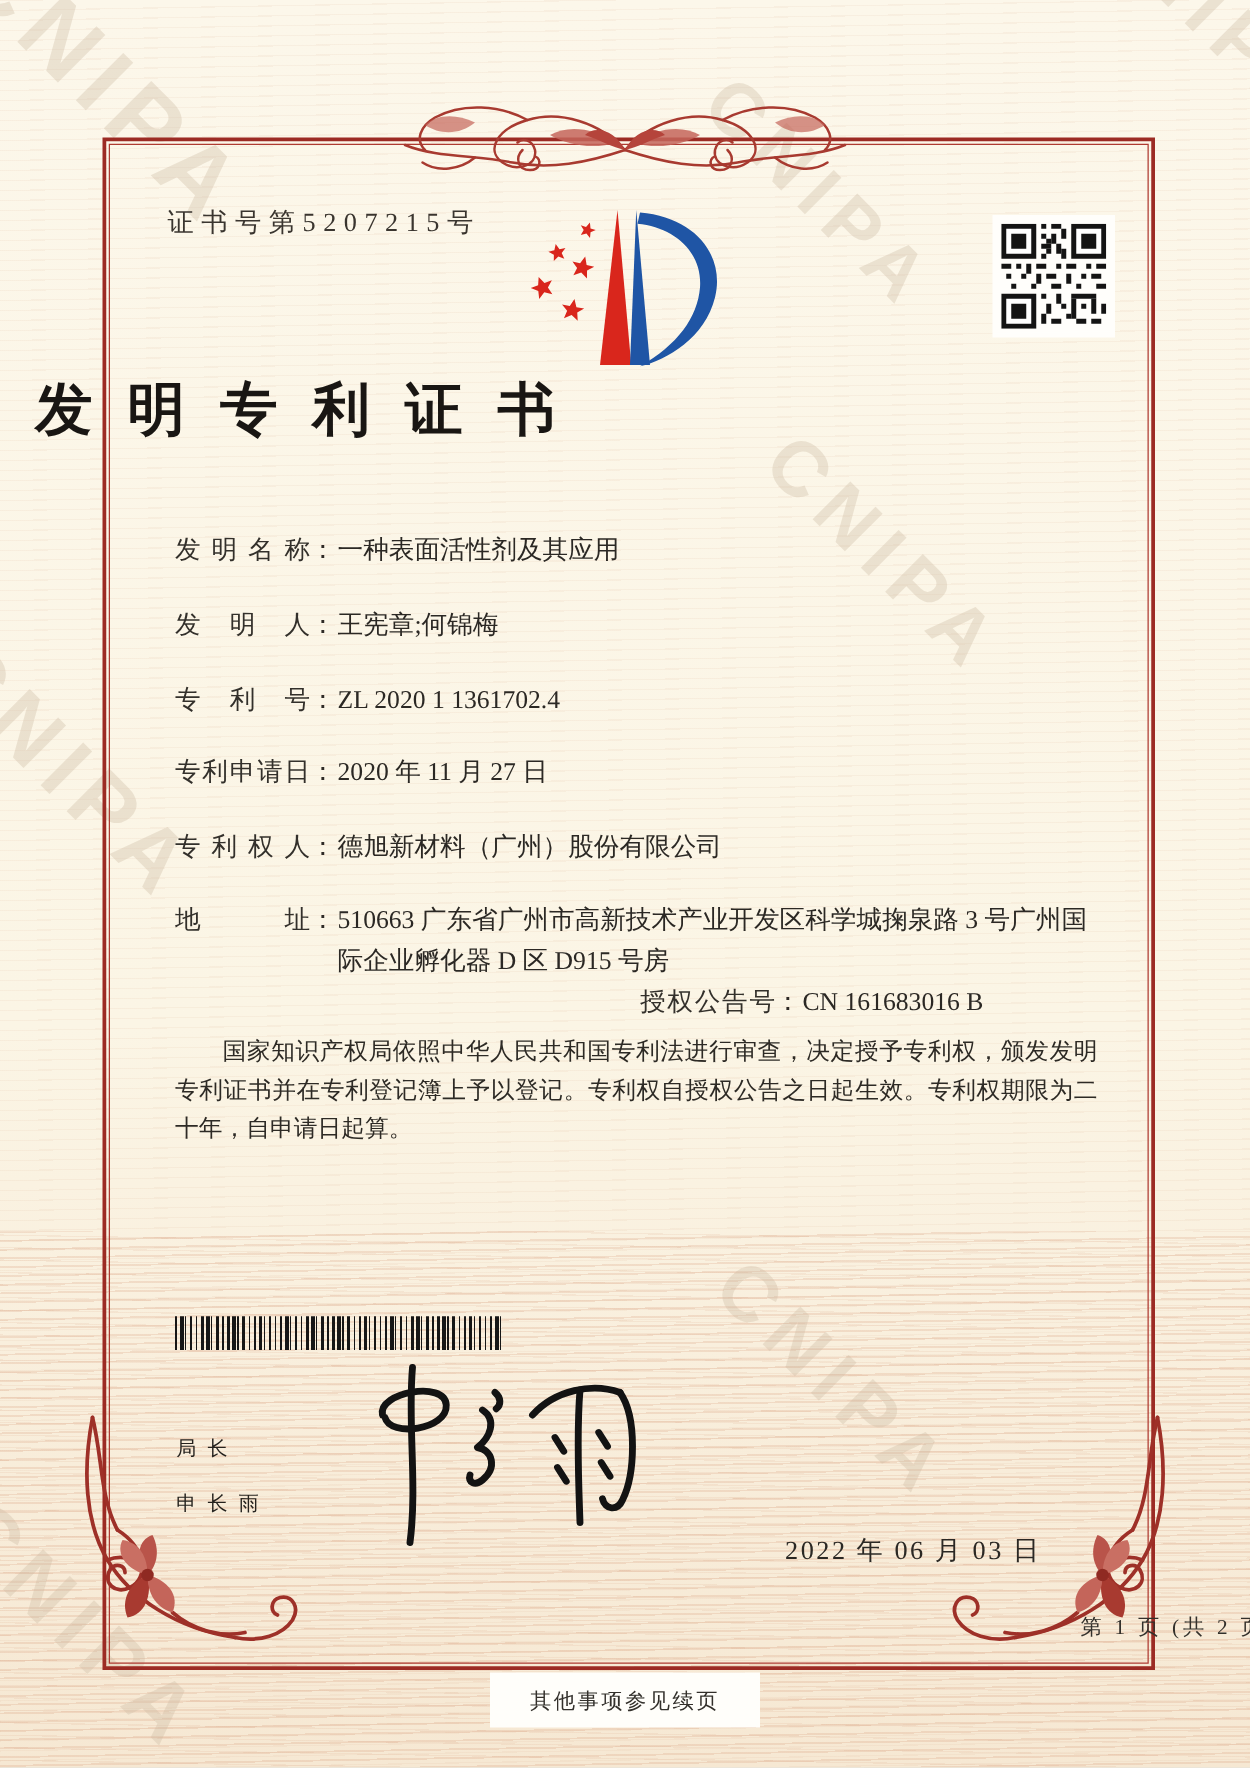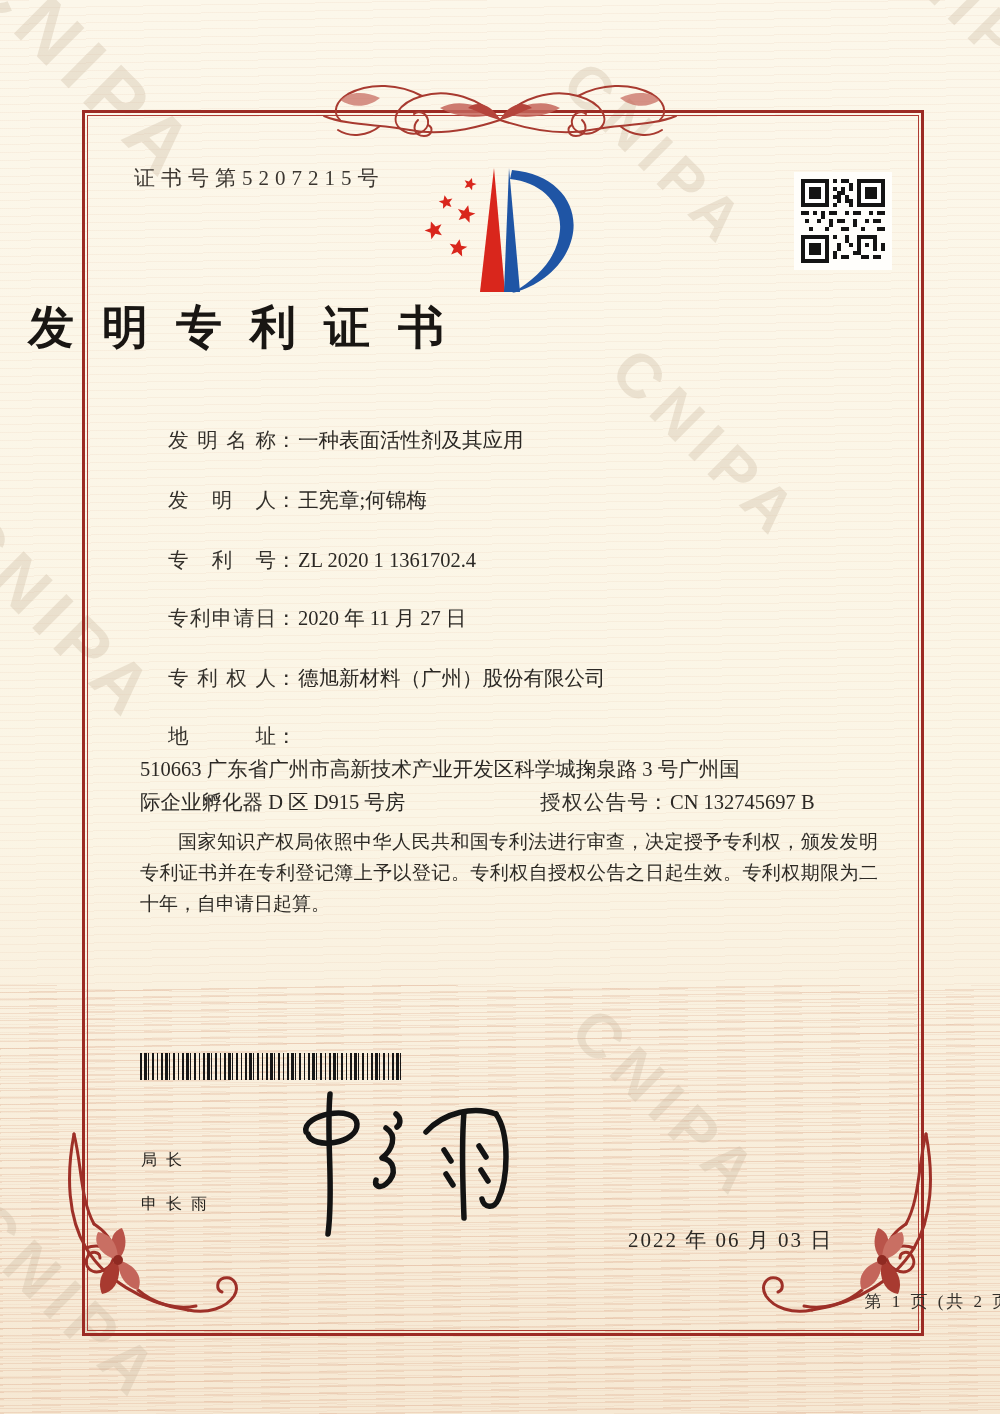--- a/index.html
+++ b/index.html
@@ -33,21 +33,21 @@
   .logo{position:absolute; left:408px; top:166px; width:176px; height:128px;}
   .qr{position:absolute; left:794px; top:172px; width:98px; height:98px; background:#fffefb;
       display:flex; align-items:center; justify-content:center;}
   .title{
     position:absolute; top:297px; left:0; width:100%;
     text-align:left; font-size:46px; font-weight:700;
     letter-spacing:28px; text-indent:28px; color:#191613;
   }
   .fields{position:absolute; left:140px; top:424px; width:740px; font-size:20.5px;}
   .frow{position:absolute; left:0; width:740px; line-height:33px;}
-  .flabel{display:inline-block; width:108px; text-align:justify; text-align-last:justify; vertical-align:top; color:#33302b;margin-left:28px;}
+  .flabel{display:inline-block; width:108px; text-align:justify; text-align-last:justify; vertical-align:top; color:#33302b;}
   .fcolon{display:inline-block; width:22px; vertical-align:top;}
   .fvalue{display:inline-block; vertical-align:top; max-width:606px; color:#2b2824;}
   .gpair2{position:absolute; left:372px; top:0; white-space:nowrap;}
   .paras{position:absolute; left:140px; top:826px; width:738px; font-size:19px; line-height:31px; text-align:justify; color:#2d2a25;}
   .paras p{margin:0; text-indent:2em;}
   .barcode{
     position:absolute; left:140px; top:1053px; width:262px; height:27px;
     background:repeating-linear-gradient(90deg,
       #161616 0 2px, rgba(0,0,0,0) 2px 4px,
       #161616 4px 7px, rgba(0,0,0,0) 7px 8px,
@@ -243,21 +243,21 @@
         <span class="flabel">专利申请日</span><span class="fcolon">：</span><span class="fvalue">2020 年 11 月 27 日</span>
       </div>
       <div class="frow" style="top:238px">
         <span class="flabel">专利权人</span><span class="fcolon">：</span><span class="fvalue">德旭新材料（广州）股份有限公司</span>
       </div>
       <div class="frow" style="top:296px">
         <span class="flabel">地址</span><span class="fcolon">：</span><span class="fvalue" style="width:606px;">510663 广东省广州市高新技术产业开发区科学城掬泉路 3 号广州国际企业孵化器 D 区 D915 号房</span>
       </div>
       <div class="frow" style="top:362px">
         <span class="gpair2">
-          <span class="flabel">授权公告号</span><span class="fcolon">：</span><span class="fvalue">CN 132745697 B</span>
+          <span class="flabel">授权公告号</span><span class="fcolon">：</span><span class="fvalue">CN 161683016 B</span>
         </span>
       </div>
     </div>
 
     <div class="paras">
       <p>国家知识产权局依照中华人民共和国专利法进行审查，决定授予专利权，颁发发明专利证书并在专利登记簿上予以登记。专利权自授权公告之日起生效。专利权期限为二十年，自申请日起算。</p>
     </div>
 
     <div class="barcode"></div>
 
@@ -279,15 +279,18 @@
         <path d="M211,58 l7,11"></path>
         <path d="M178,86 l7,11"></path>
         <path d="M213,82 l7,11"></path>
       </g>
     </svg>
 
     <div class="issue-date">2022 年 06 月 03 日</div>
 
     <div class="page-info">第 1 页 (共 2 页)</div>
 
+    <div class="footer-box">
+      <span class="footer-note">其他事项参见续页</span>
+    </div>
 
   </div>
 </div>
 
 </body></html>

